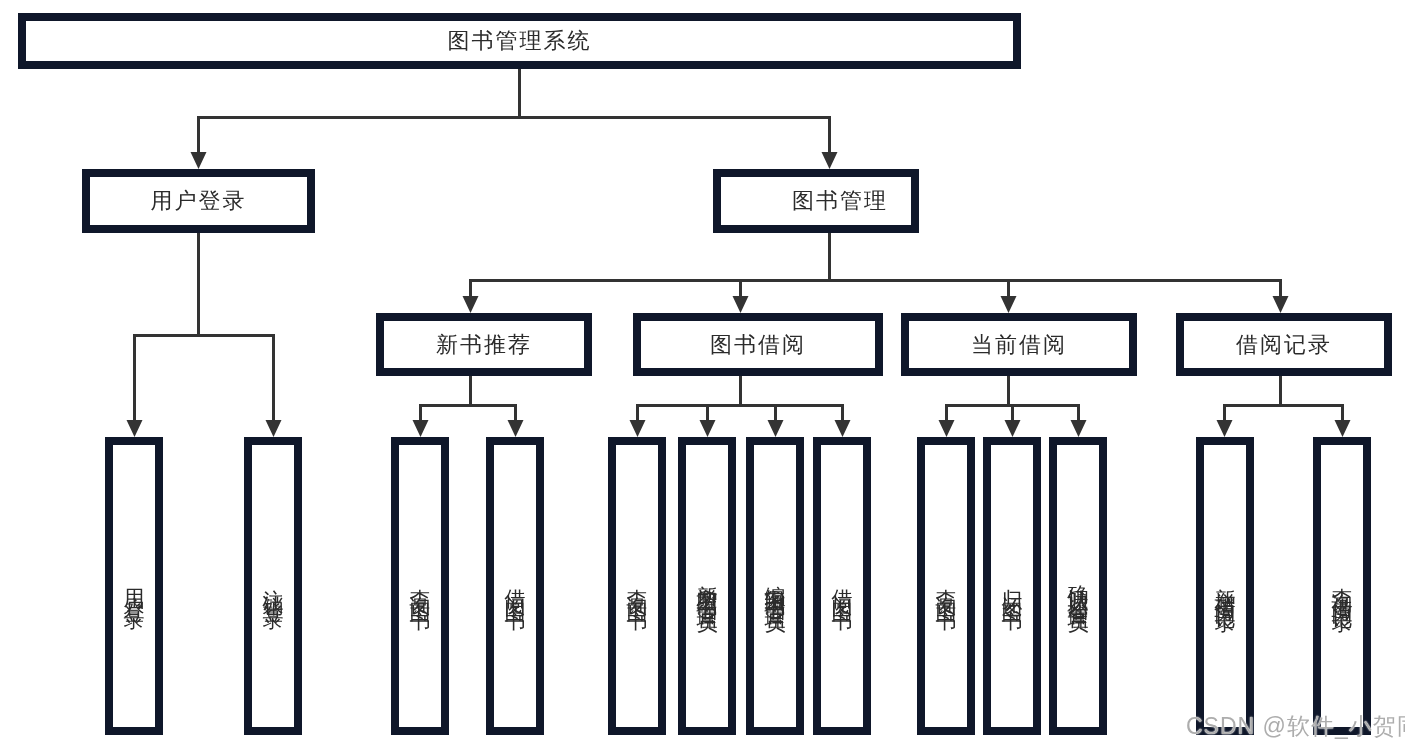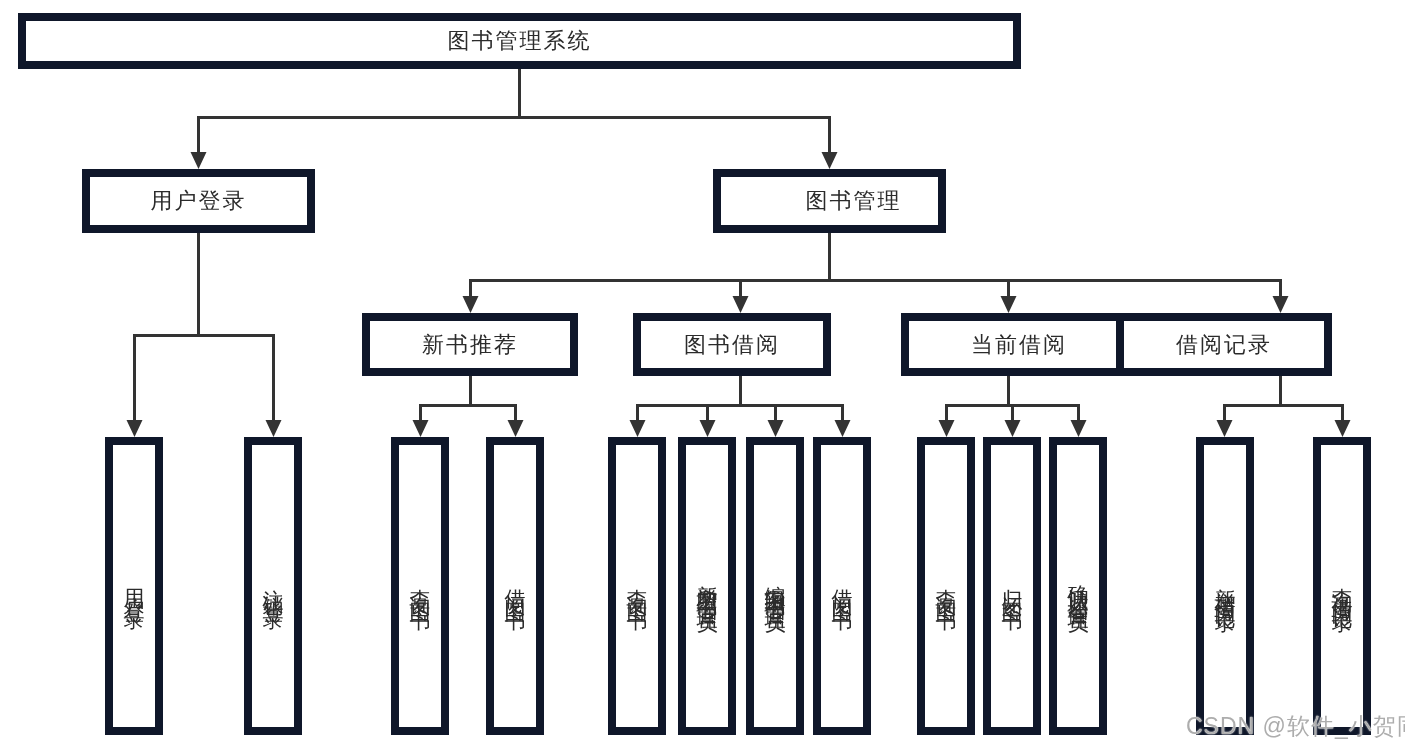--- a/index.html
+++ b/index.html
@@ -95,26 +95,26 @@
       <polygon points="1004.5,420 1020.5,420 1012.5,437"></polygon>
       <polygon points="1070.5,420 1086.5,420 1078.5,437"></polygon>
       <polygon points="1216.5,420 1232.5,420 1224.5,437"></polygon>
       <polygon points="1334.5,420 1350.5,420 1342.5,437"></polygon>
     </g>
   </svg>
 
   <div class="node h-node" style="left:18px; top:13px; width:1003px; height:56px;">图书管理系统</div>
 
   <div class="node h-node" style="left:82px; top:169px; width:233px; height:64px;">用户登录</div>
-  <div class="node h-node" style="left:713px; top:169px; width:233px; height:64px;padding-left:48px;">图书管理</div>
+  <div class="node h-node" style="left:713px; top:169px; width:206px; height:64px;padding-left:48px;">图书管理</div>
 
-  <div class="node h-node" style="left:362px; top:313px; width:216px; height:63px;">新书推荐</div>
-  <div class="node h-node" style="left:633px; top:313px; width:198px; height:63px;">图书借阅</div>
+  <div class="node h-node" style="left:376px; top:313px; width:216px; height:63px;">新书推荐</div>
+  <div class="node h-node" style="left:633px; top:313px; width:250px; height:63px;">图书借阅</div>
   <div class="node h-node" style="left:901px; top:313px; width:236px; height:63px;">当前借阅</div>
-  <div class="node h-node" style="left:1116px; top:313px; width:216px; height:63px;font-family:Liberation Mono, monospace;">借阅记录</div>
+  <div class="node h-node" style="left:1176px; top:313px; width:216px; height:63px;font-family:Liberation Mono, monospace;">借阅记录</div>
 
   <div class="node v-node" style="left:105px; top:437px; width:58px; height:298px;">用户登录</div>
   <div class="node v-node" style="left:244px; top:437px; width:58px; height:298px;">注销登录</div>
 
   <div class="node v-node" style="left:391px; top:437px; width:58px; height:298px;">查询图书</div>
   <div class="node v-node" style="left:486px; top:437px; width:58px; height:298px;">借阅图书</div>
 
   <div class="node v-node" style="left:608px; top:437px; width:58px; height:298px;">查询图书</div>
   <div class="node v-node" style="left:678px; top:437px; width:58px; height:298px; letter-spacing:4px; line-height:50px;">新增图书（管理员）</div>
   <div class="node v-node" style="left:746px; top:437px; width:58px; height:298px; letter-spacing:4px; line-height:50px;">编辑图书（管理员）</div>

